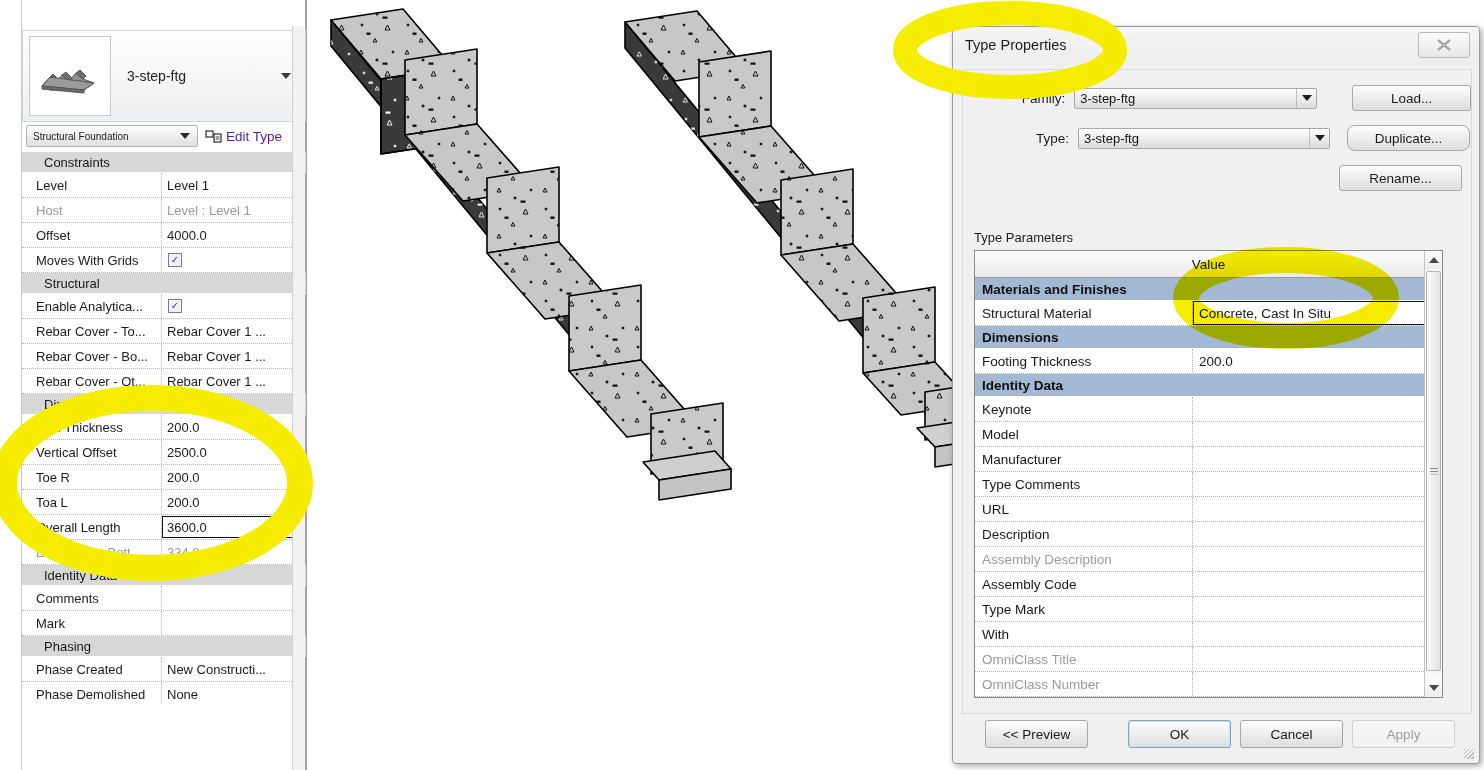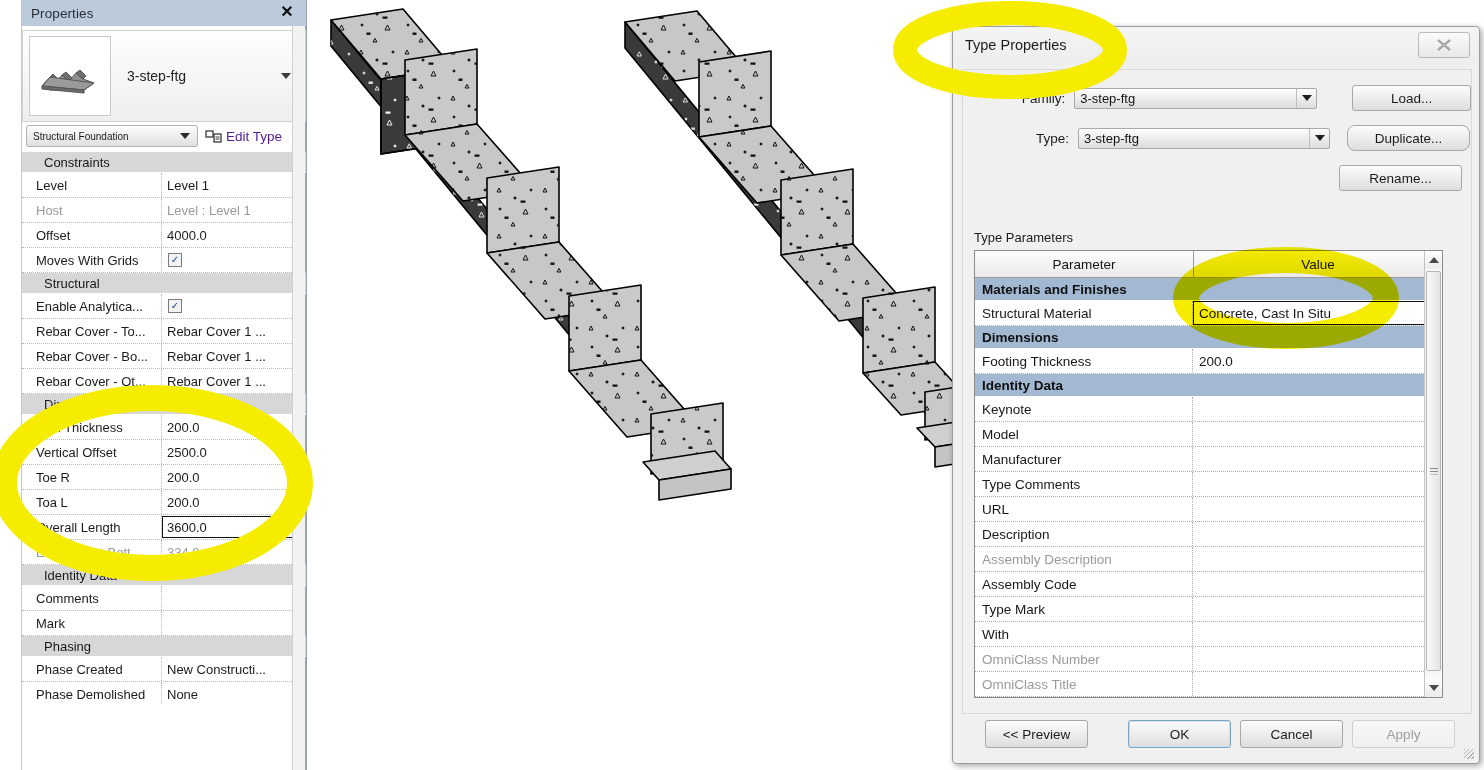--- a/index.html
+++ b/index.html
@@ -368,24 +368,20 @@
       <path d="M618 392 L690 381 L690 429 L618 440 Z" fill="url(#spek)" stroke="none"></path>
       <path d="M610 428 L682 417 L700 436 L628 447 Z" fill="#cfcfcf"></path>
       <path d="M628 447 L700 436 L700 456 L628 467 Z" fill="#c4c4c4"></path>
     </g>
   </svg>
 </div>
 
 <div id="props">
   <div id="props-left-edge"></div>
 
-  <div id="props-title">
-    <span class="t">Properties</span>
-    <span class="x">✕</span>
-  </div>
 
   <div id="type-sel">
     <div id="type-thumb">
       <svg width="68" height="40" viewBox="0 0 68 40">
         <g stroke="#555" stroke-width="1" fill="#8a8a8a">
           <path d="M6 30 L14 21 L20 27 L26 19 L33 25 L40 17 L47 23 L58 27 L48 34 L14 34 Z" fill="#8e8e8e"></path>
           <path d="M14 21 L20 27 L23 24 L17 18 Z" fill="#707070"></path>
           <path d="M26 19 L33 25 L36 22 L30 16 Z" fill="#707070"></path>
           <path d="M40 17 L47 23 L50 20 L44 14 Z" fill="#707070"></path>
           <path d="M6 30 L48 34 L58 27 L14 21 Z" fill="#9a9a9a"></path>
@@ -557,21 +553,20 @@
       </div>
       <div class="btn" style="margin-left:17px;width:123px;height:26px;border-radius:8px;">Duplicate...</div>
     </div>
 
     <div class="btn" style="position:absolute;right:9px;top:95px;width:123px;height:26px;">Rename...</div>
 
     <div id="tp-caption">Type Parameters</div>
 
     <div id="ptable">
       <div id="ptable-head">
-        <div class="h p">Parameter</div>
         <div class="h v">Value</div>
       </div>
       <div id="ptable-body">
           <div class="tsec">
             <span class="sl">Materials and Finishes</span>
             <span class="chev">˂</span>
           </div>
           <div class="trow">
             <div class="tk">Structural Material</div>
             <div class="tv boxed">Concrete, Cast In Situ</div>
@@ -622,25 +617,25 @@
           </div>
           <div class="trow">
             <div class="tk">Type Mark</div>
             <div class="tv"></div>
           </div>
           <div class="trow">
             <div class="tk">With</div>
             <div class="tv"></div>
           </div>
           <div class="trow dim">
+            <div class="tk">OmniClass Title</div>
+            <div class="tv"></div>
+          </div>
+          <div class="trow dim">
             <div class="tk">OmniClass Number</div>
-            <div class="tv"></div>
-          </div>
-          <div class="trow dim">
-            <div class="tk">OmniClass Title</div>
             <div class="tv"></div>
           </div>
         </div>
 
       <div id="tsb">
         <div class="arrow up">
             <i></i>
           </div>
         <div class="thumb">
             <span class="grip"></span>

